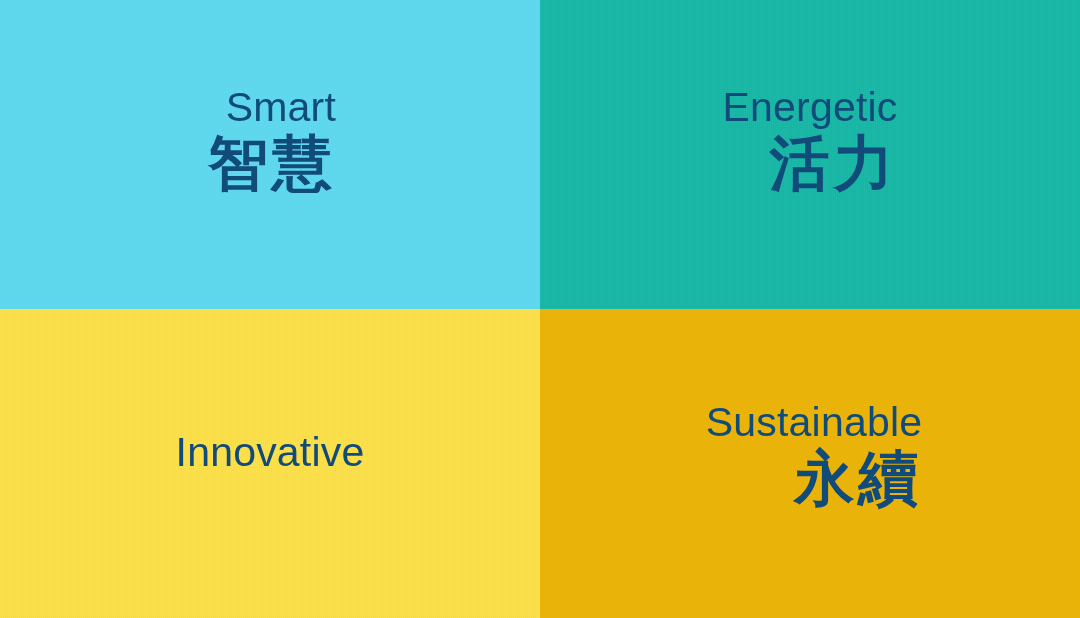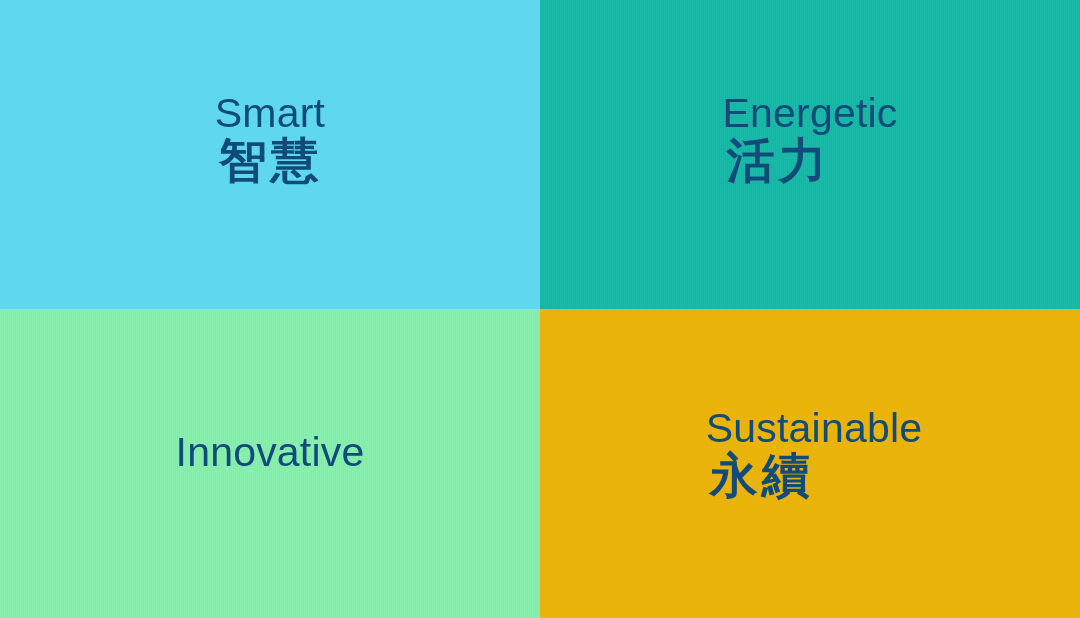--- a/index.html
+++ b/index.html
@@ -63,39 +63,39 @@
   .q-sustainable { background-color: #80da67; }
 
   .q-smart::after,
   .q-sustainable::after { opacity: 0.18; }
 
   .text-stack {
     position: relative;
     z-index: 2;
     display: flex;
     flex-direction: column;
-    align-items: flex-start;
+    align-items: flex-end;
     text-align: center;
     line-height: 1;
     transform: translateY(-12px);
   }
 
   .label-en {
     font-family: "Liberation Sans", "DejaVu Sans", sans-serif;
     font-size: 41px;
     font-weight: 400;
     letter-spacing: 0.2px;
     color: #114b7a;
     white-space: nowrap;
     margin-bottom: 6px;
   }
 
   .label-zh {
-    font-family: Liberation Mono, monospace;
-    font-size: 48px;
+    font-family: Liberation Serif, serif;
+    font-size: 60px;
     font-weight: 700;
     letter-spacing: 4px;
     color: #114b7a;
     white-space: nowrap;
     text-indent: 4px; 
   }
 
   
   .row-top .text-stack    { transform: translateY(-14px); }
   .row-bottom .text-stack { transform: translateY(-8px); }
@@ -112,21 +112,21 @@
     </div>
   </div>
 
   <div class="quadrant q-energetic row-top" style="background-color: #14b8a6;">
     <div class="text-stack">
       <div class="label-en" style="color: rgb(17, 75, 122);">Energetic</div>
       <div class="label-zh" style="color: rgb(17, 75, 122);">活力</div>
     </div>
   </div>
 
-  <div class="quadrant q-innovative row-bottom" style="background-color: #86efac;">
+  <div class="quadrant q-innovative row-bottom" style="background-color: #fde047;">
     <div class="text-stack">
       <div class="label-en" style="color: rgb(17, 75, 122);">Innovative</div>
     </div>
   </div>
 
   <div class="quadrant q-sustainable row-bottom" style="background-color: #eab308; padding-left: 8px;">
     <div class="text-stack">
       <div class="label-en" style="color: rgb(17, 75, 122);">Sustainable</div>
       <div class="label-zh" style="color: rgb(17, 75, 122);">永續</div>
     </div>

